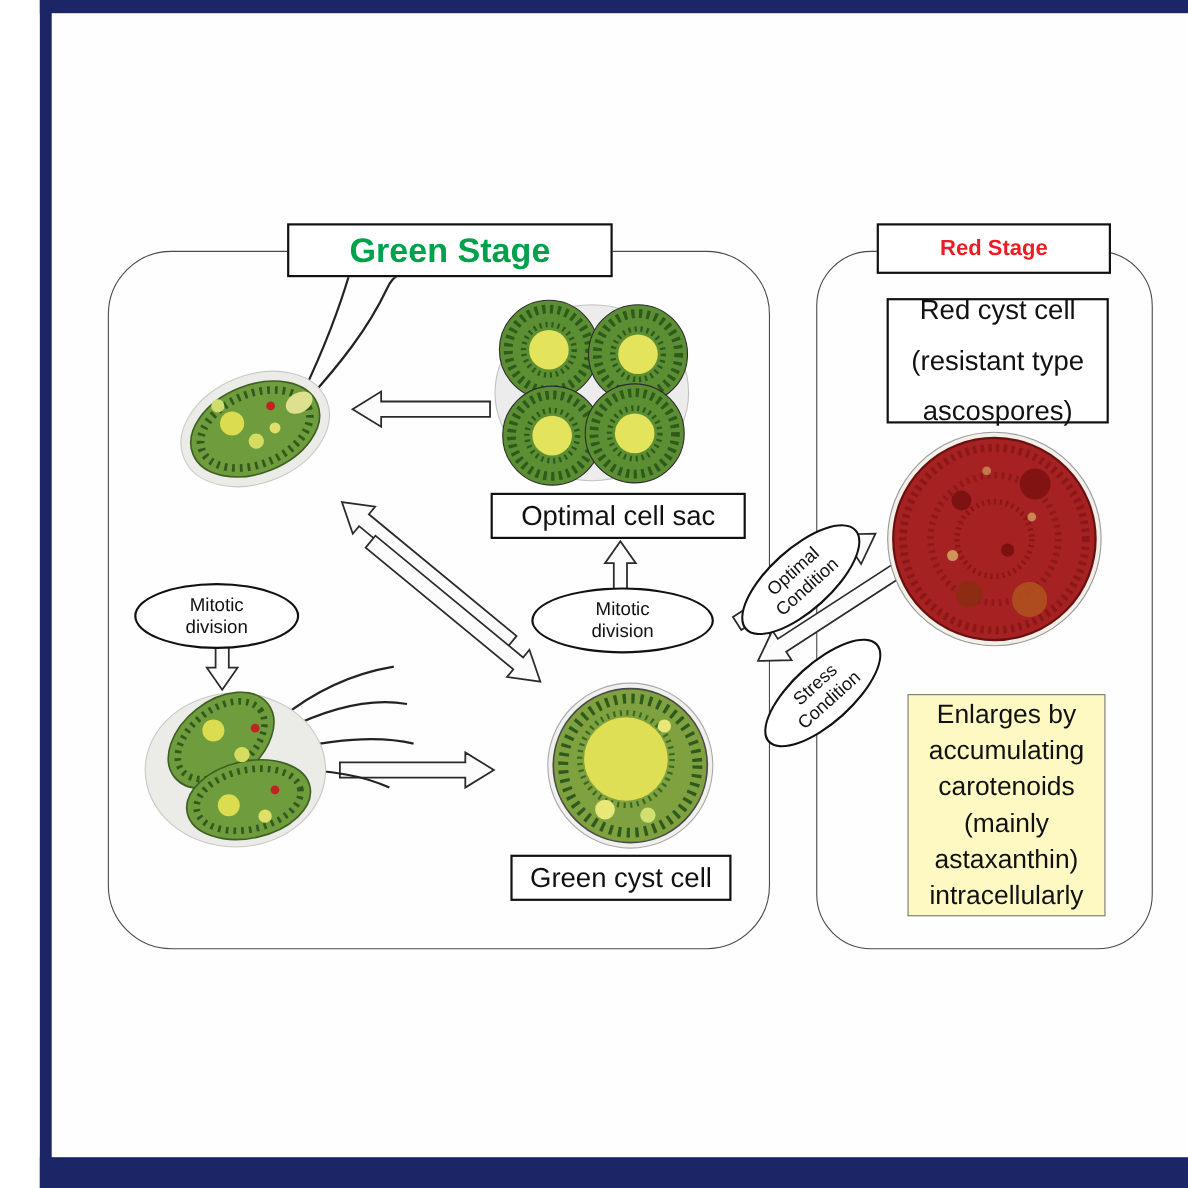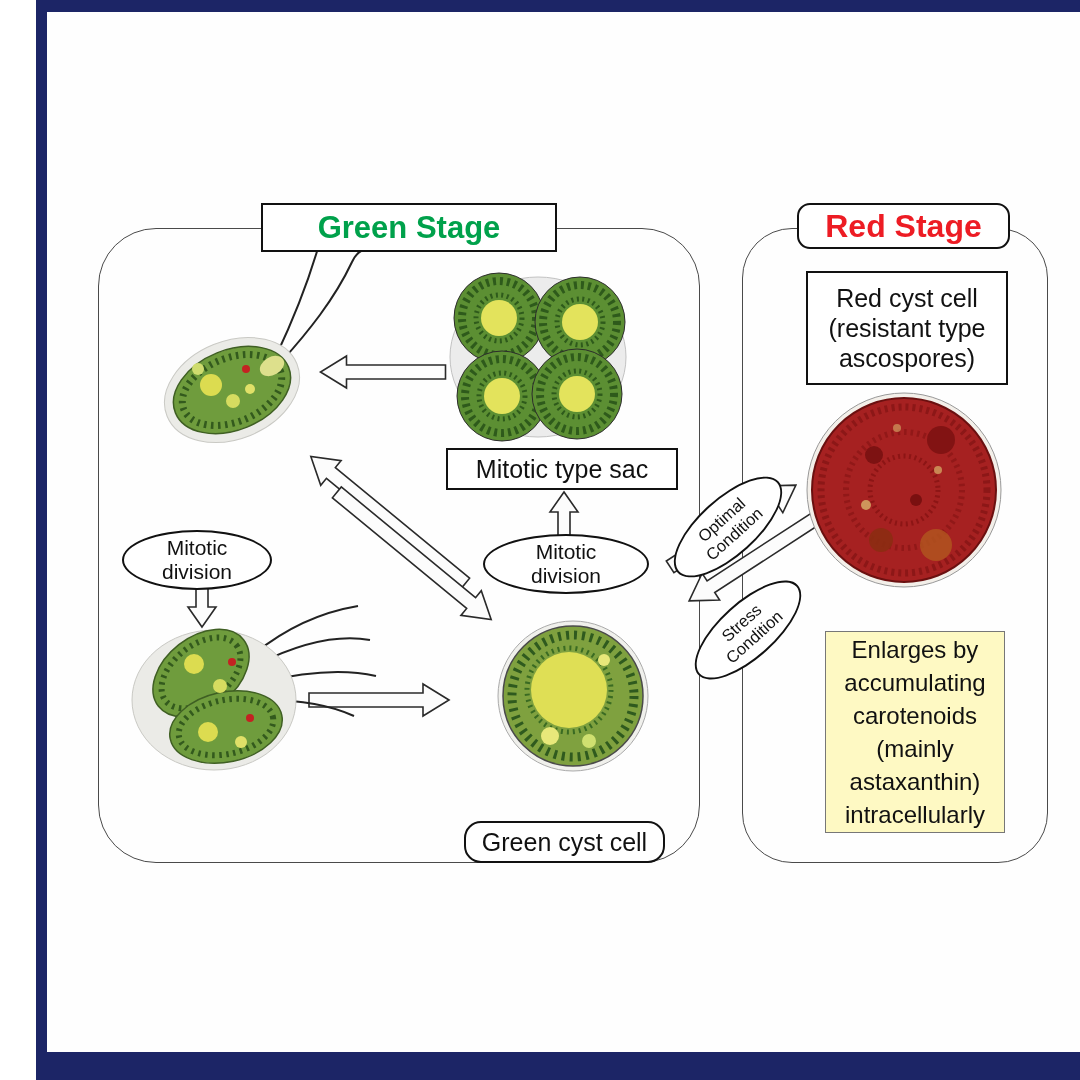--- a/index.html
+++ b/index.html
@@ -10,34 +10,34 @@
   .frame.left{left:0;top:0;width:11px;height:1080px;}
   .frame.right{right:0;top:0;width:11px;height:1080px;}
   .frame.bottom{left:0;top:1052px;width:1080px;height:28px;}
   .stage-container{position:absolute;border:1.6px solid #4a4a4a;background:transparent;z-index:0;}
   .stage-container.green{left:62px;top:228px;width:600px;height:633px;border-radius:58px;}
   .stage-container.red{left:706px;top:228px;width:304px;height:633px;border-radius:50px;}
   .diagram-svg{position:absolute;left:0;top:0;z-index:1;}
   .title-box{position:absolute;background:#ffffff;border:2.5px solid #111;display:flex;
              align-items:center;justify-content:center;font-weight:bold;z-index:3;}
   .title-box.green{left:225px;top:203px;width:292px;height:45px;font-size:31px;color:#00A14B;}
-  .title-box.red{left:761px;top:203px;width:209px;height:42px;font-size:32px;color:#ED1C24;border-radius:13px;}
+  .title-box.red{left:761px;top:203px;width:209px;height:42px;font-size:20px;color:#ED1C24;}
   .label-box{position:absolute;background:#ffffff;border:2px solid #111;display:flex;
              align-items:center;justify-content:center;font-size:25px;z-index:3;text-align:center;}
   .label-box.zoospore{left:78px;top:455px;width:178px;height:38px;}
   .label-box.cellsac{left:410px;top:448px;width:228px;height:38px;}
-  .label-box.greencyst{left:428px;top:821px;width:197px;height:38px;border-radius:17px;}
-  .label-box.redcyst{left:770px;top:271px;width:198px;height:110px;line-height:30px;}
+  .label-box.greencyst{left:428px;top:777px;width:197px;height:38px;}
+  .label-box.redcyst{left:770px;top:271px;width:198px;height:110px;line-height:46px;}
   .note-box{position:absolute;background:#fef9c3;border:1.6px solid #777;display:flex;
             align-items:center;justify-content:center;font-size:24px;line-height:33px;
             text-align:center;z-index:3;}
   .note-box.enlarges{left:789px;top:631px;width:178px;height:200px;}
   .oval{position:absolute;background:#ffffff;border:2px solid #111;border-radius:50%;
         display:flex;align-items:center;justify-content:center;text-align:center;
-        font-size:21px;line-height:1.15;z-index:3;}
+        font-size:17px;line-height:1.15;z-index:3;}
   .oval.md1{left:86px;top:530px;width:146px;height:56px;}
   .oval.md2{left:447px;top:534px;width:162px;height:56px;}
   .oval.optimal{left:624px;top:498px;width:132px;height:54px;transform:rotate(-42deg);font-size:16.5px;}
   .oval.stress{left:645px;top:602px;width:130px;height:52px;transform:rotate(-42deg);font-size:16.5px;}
   .preline{white-space:pre-line;}
 </style>
 </head>
 <body>
 
 <div class="canvas">
@@ -171,21 +171,21 @@
       <circle cx="880" cy="500" r="6" fill="#7a1010"></circle>
       <circle cx="830" cy="505" r="5" fill="#d8b36a" opacity="0.8"></circle>
       <circle cx="902" cy="470" r="4" fill="#d8b36a" opacity="0.7"></circle>
       <circle cx="861" cy="428" r="4" fill="#d8b36a" opacity="0.6"></circle>
     </g>
   </svg>
 
   <div class="title-box green">Green Stage</div>
   <div class="title-box red">Red Stage</div>
 
-  <div class="label-box cellsac">Mitotic type sac</div>
+  <div class="label-box cellsac">Optimal cell sac</div>
   <div class="label-box greencyst">Green cyst cell</div>
 
   <div class="oval md1 preline">Mitotic
 division</div>
   <div class="oval md2 preline">Mitotic
 division</div>
 
   <div class="oval optimal preline">Optimal
 Condition</div>
   <div class="oval stress preline">Stress

